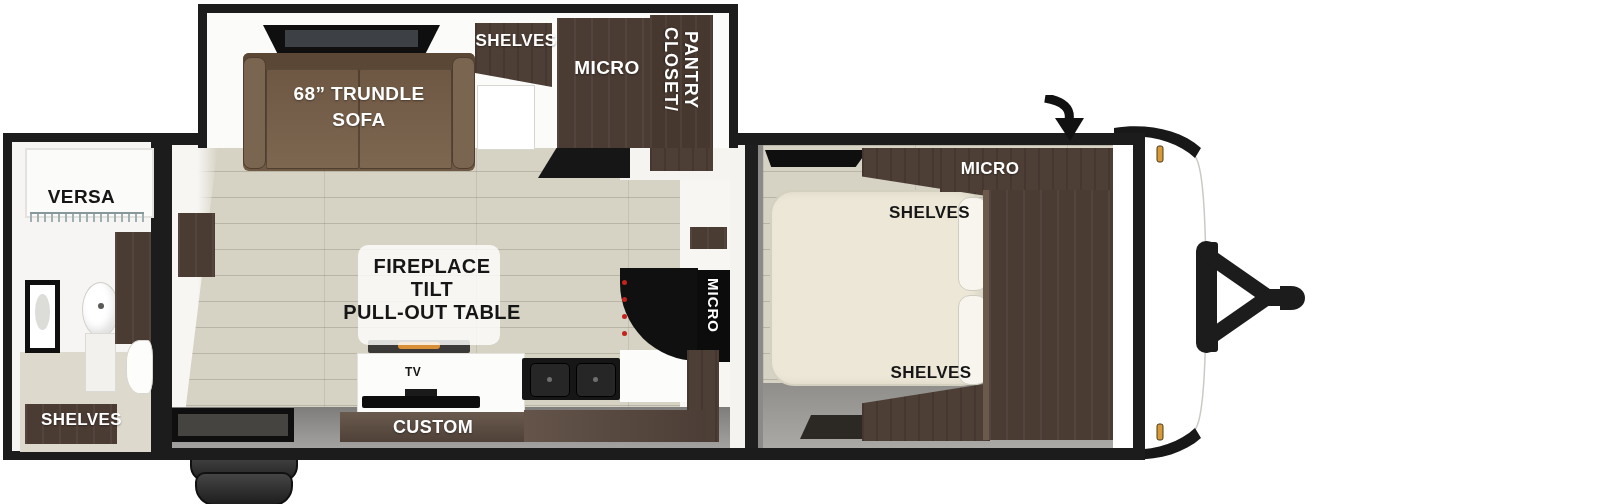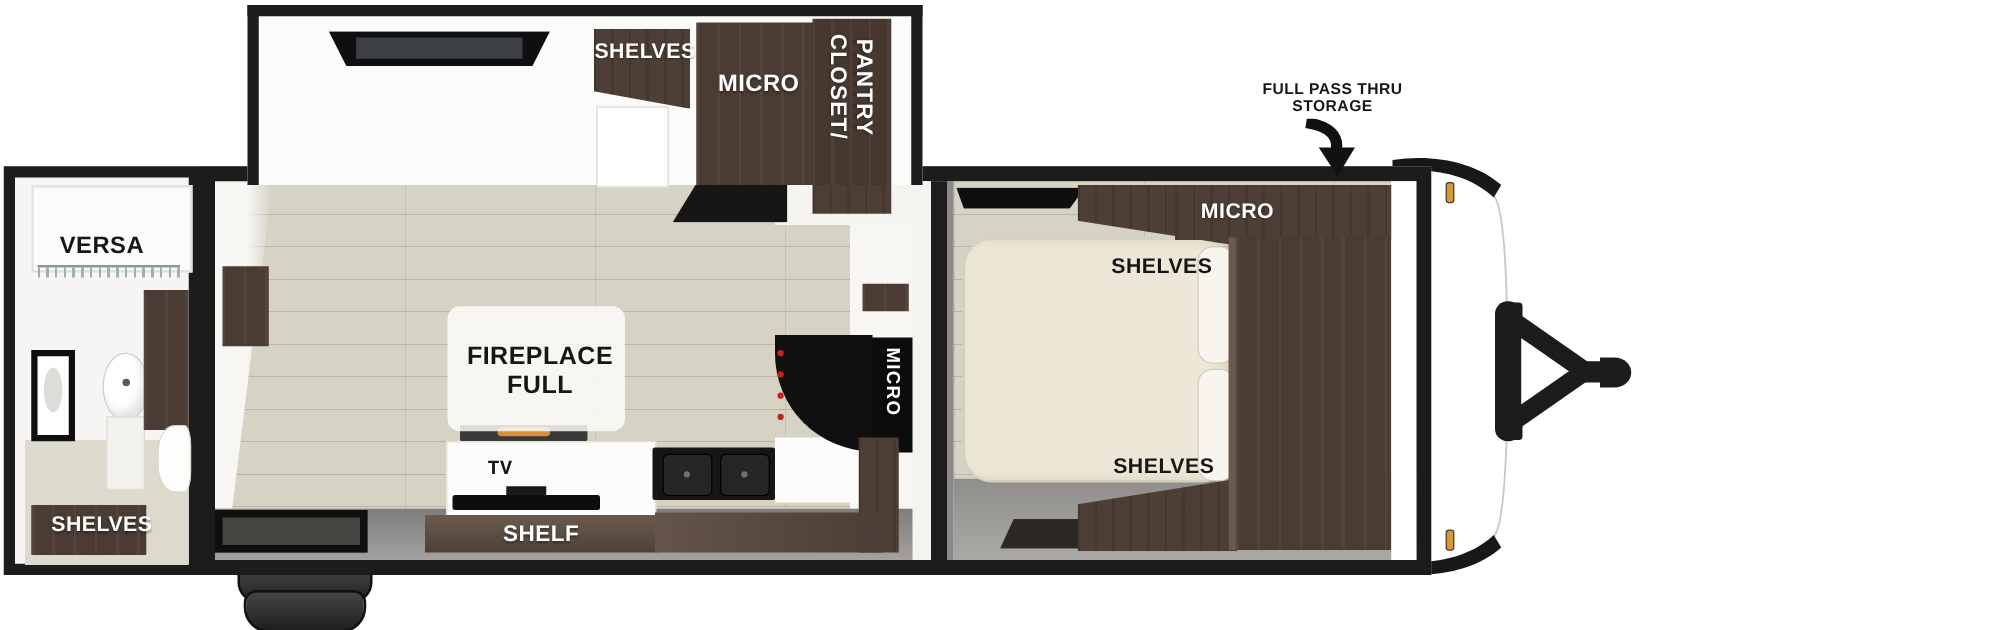--- a/index.html
+++ b/index.html
@@ -37,24 +37,20 @@
     <rect x="57" y="324" width="6" height="16" rx="2" fill="#d79a38" stroke="#4a3a20" stroke-width="1"></rect>
     <rect x="96" y="141" width="21" height="112" rx="10" fill="#1c1c1c"></rect>
     <rect x="104" y="142" width="14" height="26" rx="3" fill="#1c1c1c"></rect>
     <rect x="104" y="226" width="14" height="26" rx="3" fill="#1c1c1c"></rect>
     <polygon points="108,146 174,192 168,206 102,160" fill="#1c1c1c"></polygon>
     <polygon points="102,234 168,188 174,202 108,248" fill="#1c1c1c"></polygon>
     <rect x="166" y="189" width="18" height="17" fill="#1c1c1c"></rect>
     <path d="M180,186 L191,186 C200,186 205,192 205,198 C205,204 200,210 191,210 L180,210 Z" fill="#1c1c1c"></path>
   </svg>
 
-  <div class="lbl" style="left:996px;top:64px;width:140px;font-size:12.5px;z-index:6;">
-    <span>FULL PASS THRU</span><br>
-    <span>STORAGE</span>
-  </div>
   <svg class="abs" style="left:1040px;top:95px;z-index:6;" width="52" height="48" viewBox="0 0 52 48">
     <path d="M5,3 C24,6 31,14 29,25" stroke="#111" stroke-width="9" fill="none"></path>
     <polygon points="15,23 44,23 30,46" fill="#111"></polygon>
   </svg>
 
   <div class="abs" style="left:3px;top:133px;width:157px;height:327px;border:9px solid #1c1c1c;box-sizing:border-box;background:#f6f5f3;z-index:2;">
     <div class="abs" style="left:8px;top:210px;width:131px;height:100px;background:#ddd9cc;"></div>
     <div class="abs" style="left:13px;top:6px;width:125px;height:66px;background:#fbfbf9;border:2px solid #e4e2de;"></div>
     <div class="lbl" style="left:0;top:44px;width:139px;font-size:19px;"><span>VERSA</span></div>
     <div class="abs" style="left:18px;top:70px;width:114px;height:8px;border-top:2px solid #88979a;background:repeating-linear-gradient(90deg,#9fb0b2 0,#9fb0b2 2px,transparent 2px,transparent 7px);"></div>
@@ -82,31 +78,32 @@
     <div class="abs" style="left:366px;top:3px;width:92px;height:30px;background:#161616;clip-path:polygon(20% 0,100% 0,100% 100%,0 100%);"></div>
     <div class="abs wood" style="left:518px;top:82px;width:37px;height:22px;"></div>
 
     <div class="abs" style="left:0;top:262px;width:573px;height:41px;background:linear-gradient(#7e7d7b,#a3a2a0);"></div>
     <div class="abs" style="left:0;top:263px;width:122px;height:34px;background:#454441;border:6px solid #0f0f0f;box-sizing:border-box;"></div>
 
     <div class="abs" style="left:196px;top:195px;width:102px;height:13px;background:#3b3a38;border-radius:2px;">
       <div class="abs" style="left:30px;top:2px;width:42px;height:7px;background:#d98f36;border-radius:3px;"></div>
     </div>
     <div class="abs" style="left:186px;top:100px;width:142px;height:100px;background:rgba(253,253,251,.84);border-radius:10px;"></div>
-    <div class="lbl" style="left:160px;top:110px;width:200px;font-size:20px;margin-top:19px;">
+    <div class="lbl" style="left:160px;top:110px;width:200px;font-size:20px;">
       <span>FIREPLACE</span><br>
-      <span>FULL</span><br>
+      <span>TILT</span><br>
+      <span>PULL-OUT TABLE</span>
     </div>
 
     <div class="abs" style="left:185px;top:208px;width:166px;height:59px;background:#fcfcfb;border:1px solid #e3e1dc;"></div>
-    <div class="lbl" style="left:198px;top:221px;width:60px;font-size:16px;font-family:Liberation Mono, monospace;"><span>TV</span></div>
+    <div class="lbl" style="left:211px;top:221px;width:60px;font-size:12px;"><span>TV</span></div>
     <div class="abs" style="left:233px;top:244px;width:32px;height:9px;background:#1a1a1a;"></div>
     <div class="abs" style="left:190px;top:251px;width:118px;height:12px;background:#0d0d0d;border-radius:2px;"></div>
     <div class="abs" style="left:168px;top:267px;width:186px;height:30px;background:linear-gradient(#6a5a4e,#4f4138);"></div>
-    <div class="lbl w" style="left:168px;top:272px;width:186px;font-size:18px;"><span>SHELF</span></div>
+    <div class="lbl w" style="left:168px;top:272px;width:186px;font-size:18px;"><span>CUSTOM</span></div>
 
     <div class="abs" style="left:448px;top:205px;width:68px;height:52px;background:#fcfcfb;"></div>
     <div class="abs" style="left:350px;top:213px;width:98px;height:42px;background:#161616;border-radius:2px;">
       <div class="abs" style="left:8px;top:5px;width:38px;height:32px;background:#262626;border:1px solid #000;border-radius:5px;">
         <div class="abs" style="left:16px;top:13px;width:5px;height:5px;background:#6f6f6f;border-radius:50%;"></div>
       </div>
       <div class="abs" style="left:54px;top:5px;width:38px;height:32px;background:#262626;border:1px solid #000;border-radius:5px;">
         <div class="abs" style="left:16px;top:13px;width:5px;height:5px;background:#6f6f6f;border-radius:50%;"></div>
       </div>
     </div>
@@ -151,14 +148,25 @@
     <div class="abs wood" style="left:350px;top:5px;width:100px;height:130px;"></div>
     <div class="lbl w" style="left:350px;top:44px;width:100px;font-size:19px;"><span>MICRO</span></div>
     <div class="abs" style="left:443px;top:2px;width:63px;height:133px;background-color:#46372f;background-image:repeating-linear-gradient(90deg,rgba(255,255,255,.05) 0,rgba(255,255,255,.05) 2px,transparent 2px,transparent 15px);">
       <div class="lbl w vert" style="left:10px;top:12px;font-size:18px;letter-spacing:1px;position:absolute;">
         <span style="display:block;">CLOSET/</span>
         <span style="display:block;">PANTRY</span>
       </div>
     </div>
   </div>
 
+  <div class="abs" style="left:243px;top:53px;width:232px;height:118px;background:#6f5945;border-radius:6px;z-index:3;">
+    <div class="abs" style="left:0;top:0;width:232px;height:17px;background:#5a4736;border-radius:6px 6px 0 0;"></div>
+    <div class="abs" style="left:0;top:4px;width:23px;height:112px;background:#7a6550;border:1px solid #4e3d30;border-radius:8px;box-sizing:border-box;"></div>
+    <div class="abs" style="left:209px;top:4px;width:23px;height:112px;background:#7a6550;border:1px solid #4e3d30;border-radius:8px;box-sizing:border-box;"></div>
+    <div class="abs" style="left:23px;top:16px;width:93px;height:100px;background:linear-gradient(#6e5844,#7d6751);border:1px solid rgba(0,0,0,.28);box-sizing:border-box;border-radius:2px;"></div>
+    <div class="abs" style="left:116px;top:16px;width:93px;height:100px;background:linear-gradient(#6e5844,#7d6751);border:1px solid rgba(0,0,0,.28);box-sizing:border-box;border-radius:2px;"></div>
+    <div class="lbl w" style="left:0;top:28px;width:232px;font-size:19px;line-height:1.35;">
+      <span>68” TRUNDLE</span><br>
+      <span>SOFA</span>
+    </div>
+  </div>
 
 </div>
 
 </body></html>

